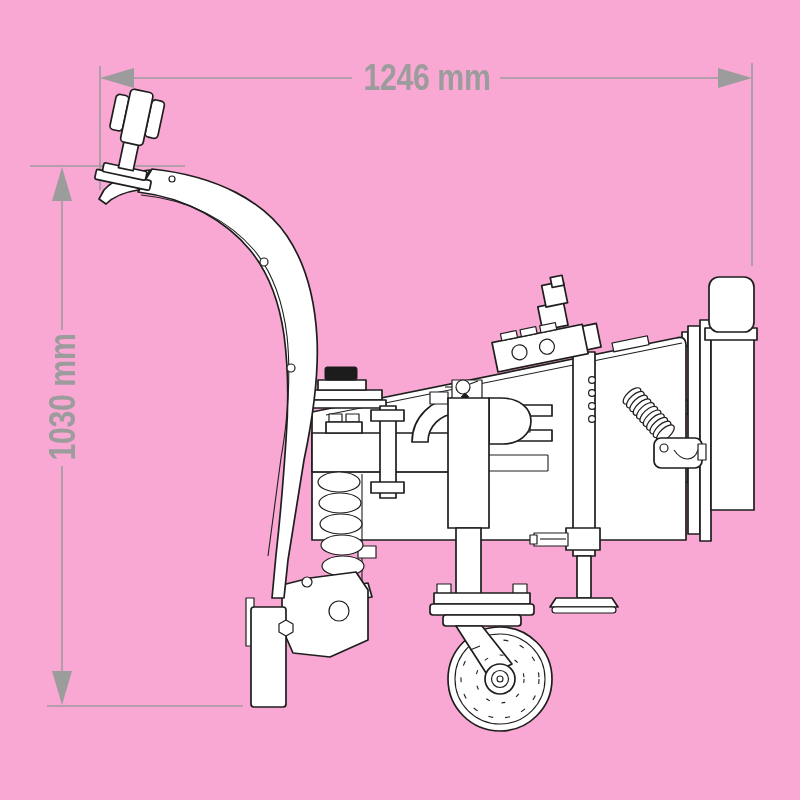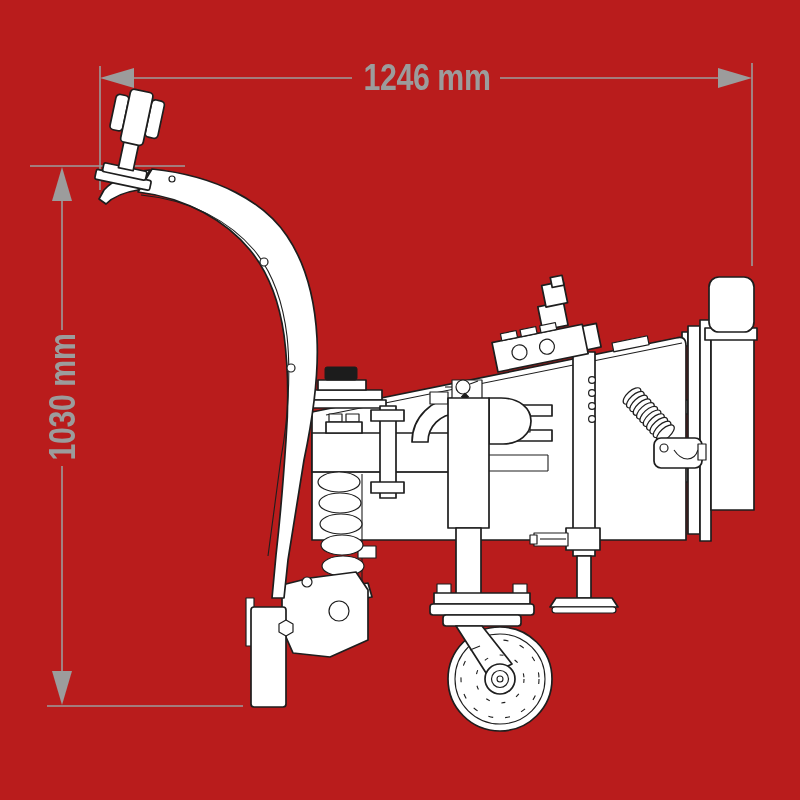--- a/index.html
+++ b/index.html
@@ -1,16 +1,16 @@
 <!DOCTYPE html>
 <html><head>
 <meta charset="utf-8">
 <style>
   html,body{margin:0;padding:0;background:#ffffff;}
-  .stage{position:relative;width:800px;height:800px;background:#b91c1c;overflow:hidden;
+  .stage{position:relative;width:800px;height:800px;background:#f9a8d4;overflow:hidden;
          font-family:"Liberation Sans",sans-serif;}
   svg{display:block;}
   .dim-text{fill:#9c9c9c;font-weight:bold;font-family:"Liberation Sans",sans-serif;
             font-size:37px;letter-spacing:-0.5px;}
   .dim{stroke:#9c9c9c;stroke-width:1.6;fill:none;}
   .dim-fill{fill:#9c9c9c;stroke:none;}
   .fw{stroke:#1e1e1e;stroke-width:1.7;fill:#ffffff;stroke-linejoin:round;}
   .fw2{stroke:#1e1e1e;stroke-width:1.2;fill:#ffffff;stroke-linejoin:round;}
   .ln2{stroke:#1e1e1e;stroke-width:1.1;fill:none;}
   .dk{fill:#1c1c1c;stroke:#1c1c1c;}

